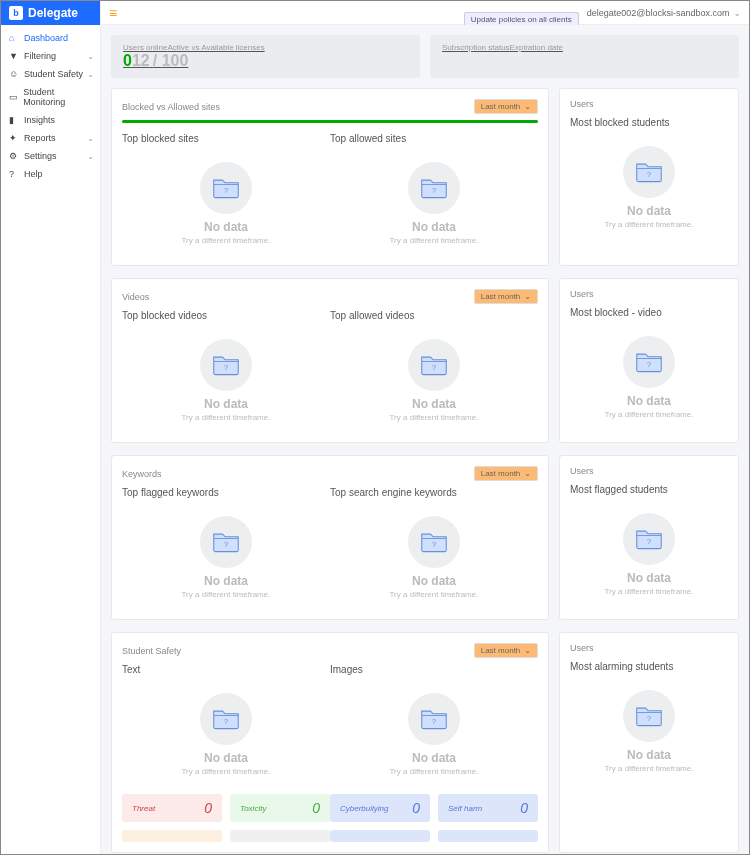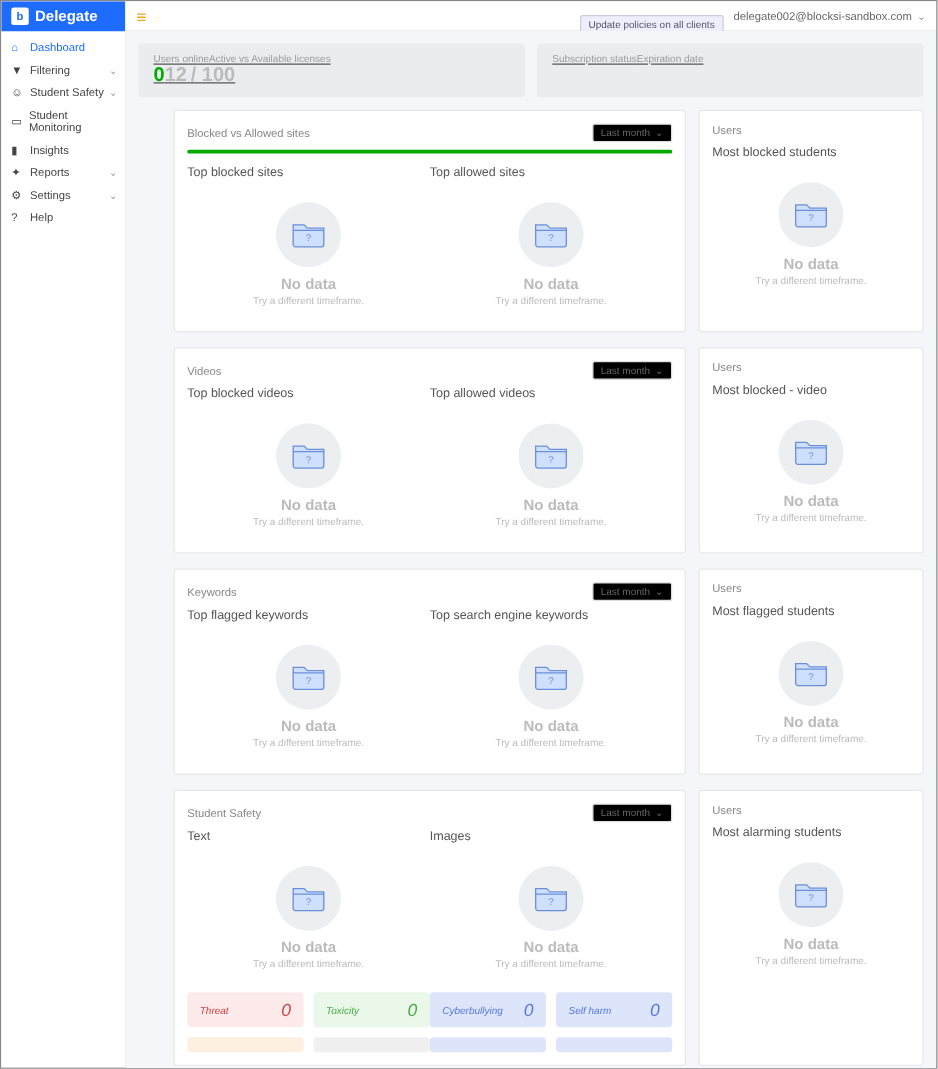--- a/index.html
+++ b/index.html
@@ -24,25 +24,25 @@
 .stat-card { background: #eaecef; border-radius: 3px; padding: 8px 12px; flex: 1; }
 .stat-label { font-size: 8px; color: #999; }
 .stat-label.right { text-align: right; }
 .stat-row { display: flex; justify-content: flex-start; align-items: baseline; text-decoration: underline; }
 .stat-val { font-size: 16px; font-weight: bold; }
 .green { color: #0a0; }
 .grey { color: #bbb; }
 .active-txt { color: #0a0; font-size: 12px; font-weight: bold; }
 .panels { display: flex; gap: 10px; margin-bottom: 12px; }
 .panel { background: #fff; border-radius: 3px; border: 1px solid #e8e8e8; }
-.panel-main { flex: 1; padding: 10px; margin-left: 28px; }
+.panel-main { flex: 1; padding: 10px; }
 .panel-side { width: 180px; padding: 10px; }
 .panel-header { display: flex; justify-content: space-between; align-items: center; margin-bottom: 6px; }
 .panel-title { font-size: 9px; color: #888; }
-.dropdown { background: #000000; border: 1px solid #ddd; padding: 2px 6px; font-size: 8px; border-radius: 2px; cursor: pointer; display: flex; align-items: center; gap: 4px; color: #666; }
+.dropdown { background: #fdba74; border: 1px solid #ddd; padding: 2px 6px; font-size: 8px; border-radius: 2px; cursor: pointer; display: flex; align-items: center; gap: 4px; color: #666; }
 .counter { font-size: 14px; font-weight: bold; margin-bottom: 4px; }
 .counter .red { color: #d33; }
 .counter .sep { color: #bbb; }
 .counter .grn { color: #0a0; }
 .progress { height: 3px; background: #0a0; border-radius: 2px; margin-bottom: 10px; }
 .cols { display: flex; }
 .col { flex: 1; }
 .col-title { font-size: 10px; color: #555; margin-bottom: 8px; }
 .side-title { font-size: 10px; color: #555; margin-bottom: 8px; }
 .nodata { text-align: center; padding: 10px 0; }

